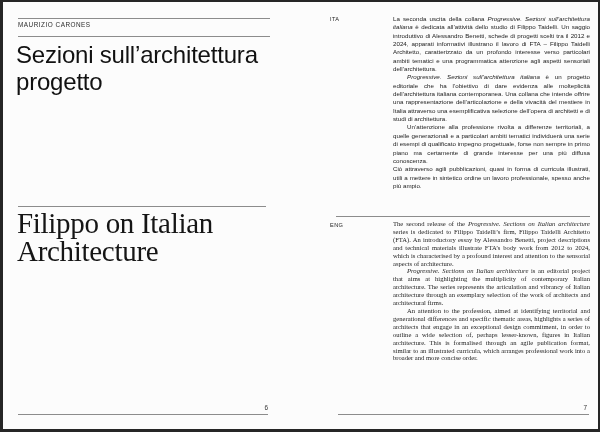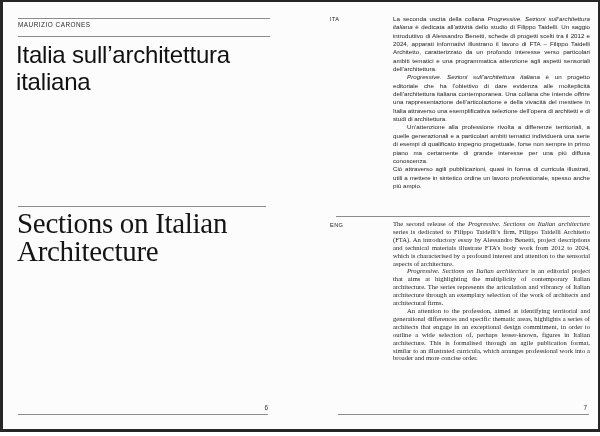--- a/index.html
+++ b/index.html
@@ -52,24 +52,24 @@
 <body>
 
 <div class="stage">
   <div class="photo">
 
     <div>
       <div class="rule" style="left:15px; top:16px; width:252px;"></div>
       <div class="author">MAURIZIO CARONES</div>
       <div class="rule" style="left:15px; top:34px; width:252px;"></div>
 
-      <div class="title-it">Italia sull’architettura italiana</div>
+      <div class="title-it">Sezioni sull’architettura progetto</div>
 
       <div class="rule" style="left:15px; top:204px; width:248px;"></div>
-      <div class="title-en">Sections on Italian Architecture</div>
+      <div class="title-en">Filippo on Italian Architecture</div>
 
       <div class="pagenum" style="left:15px; top:402px; width:250px;">6</div>
       <div class="rule" style="left:15px; top:412px; width:250px;"></div>
     </div>
 
     <div>
       <div class="lang-label" style="top:14px;">ITA</div>
 
       <div class="col ita-col">
         <p><span>La seconda uscita della collana </span><i>Progressive. Sezioni sull’architettura italiana</i><span> è dedicata all’attività dello studio di Filippo Taidelli. Un saggio introduttivo di Alessandro Benetti, schede di progetti scelti tra il 2012 e 2024, apparati informativi illustrano il lavoro di FTA – Filippo Taidelli Architetto, caratterizzato da un profondo interesse verso particolari ambiti tematici e una programmatica attenzione agli aspetti sensoriali dell’architettura.</span></p>

